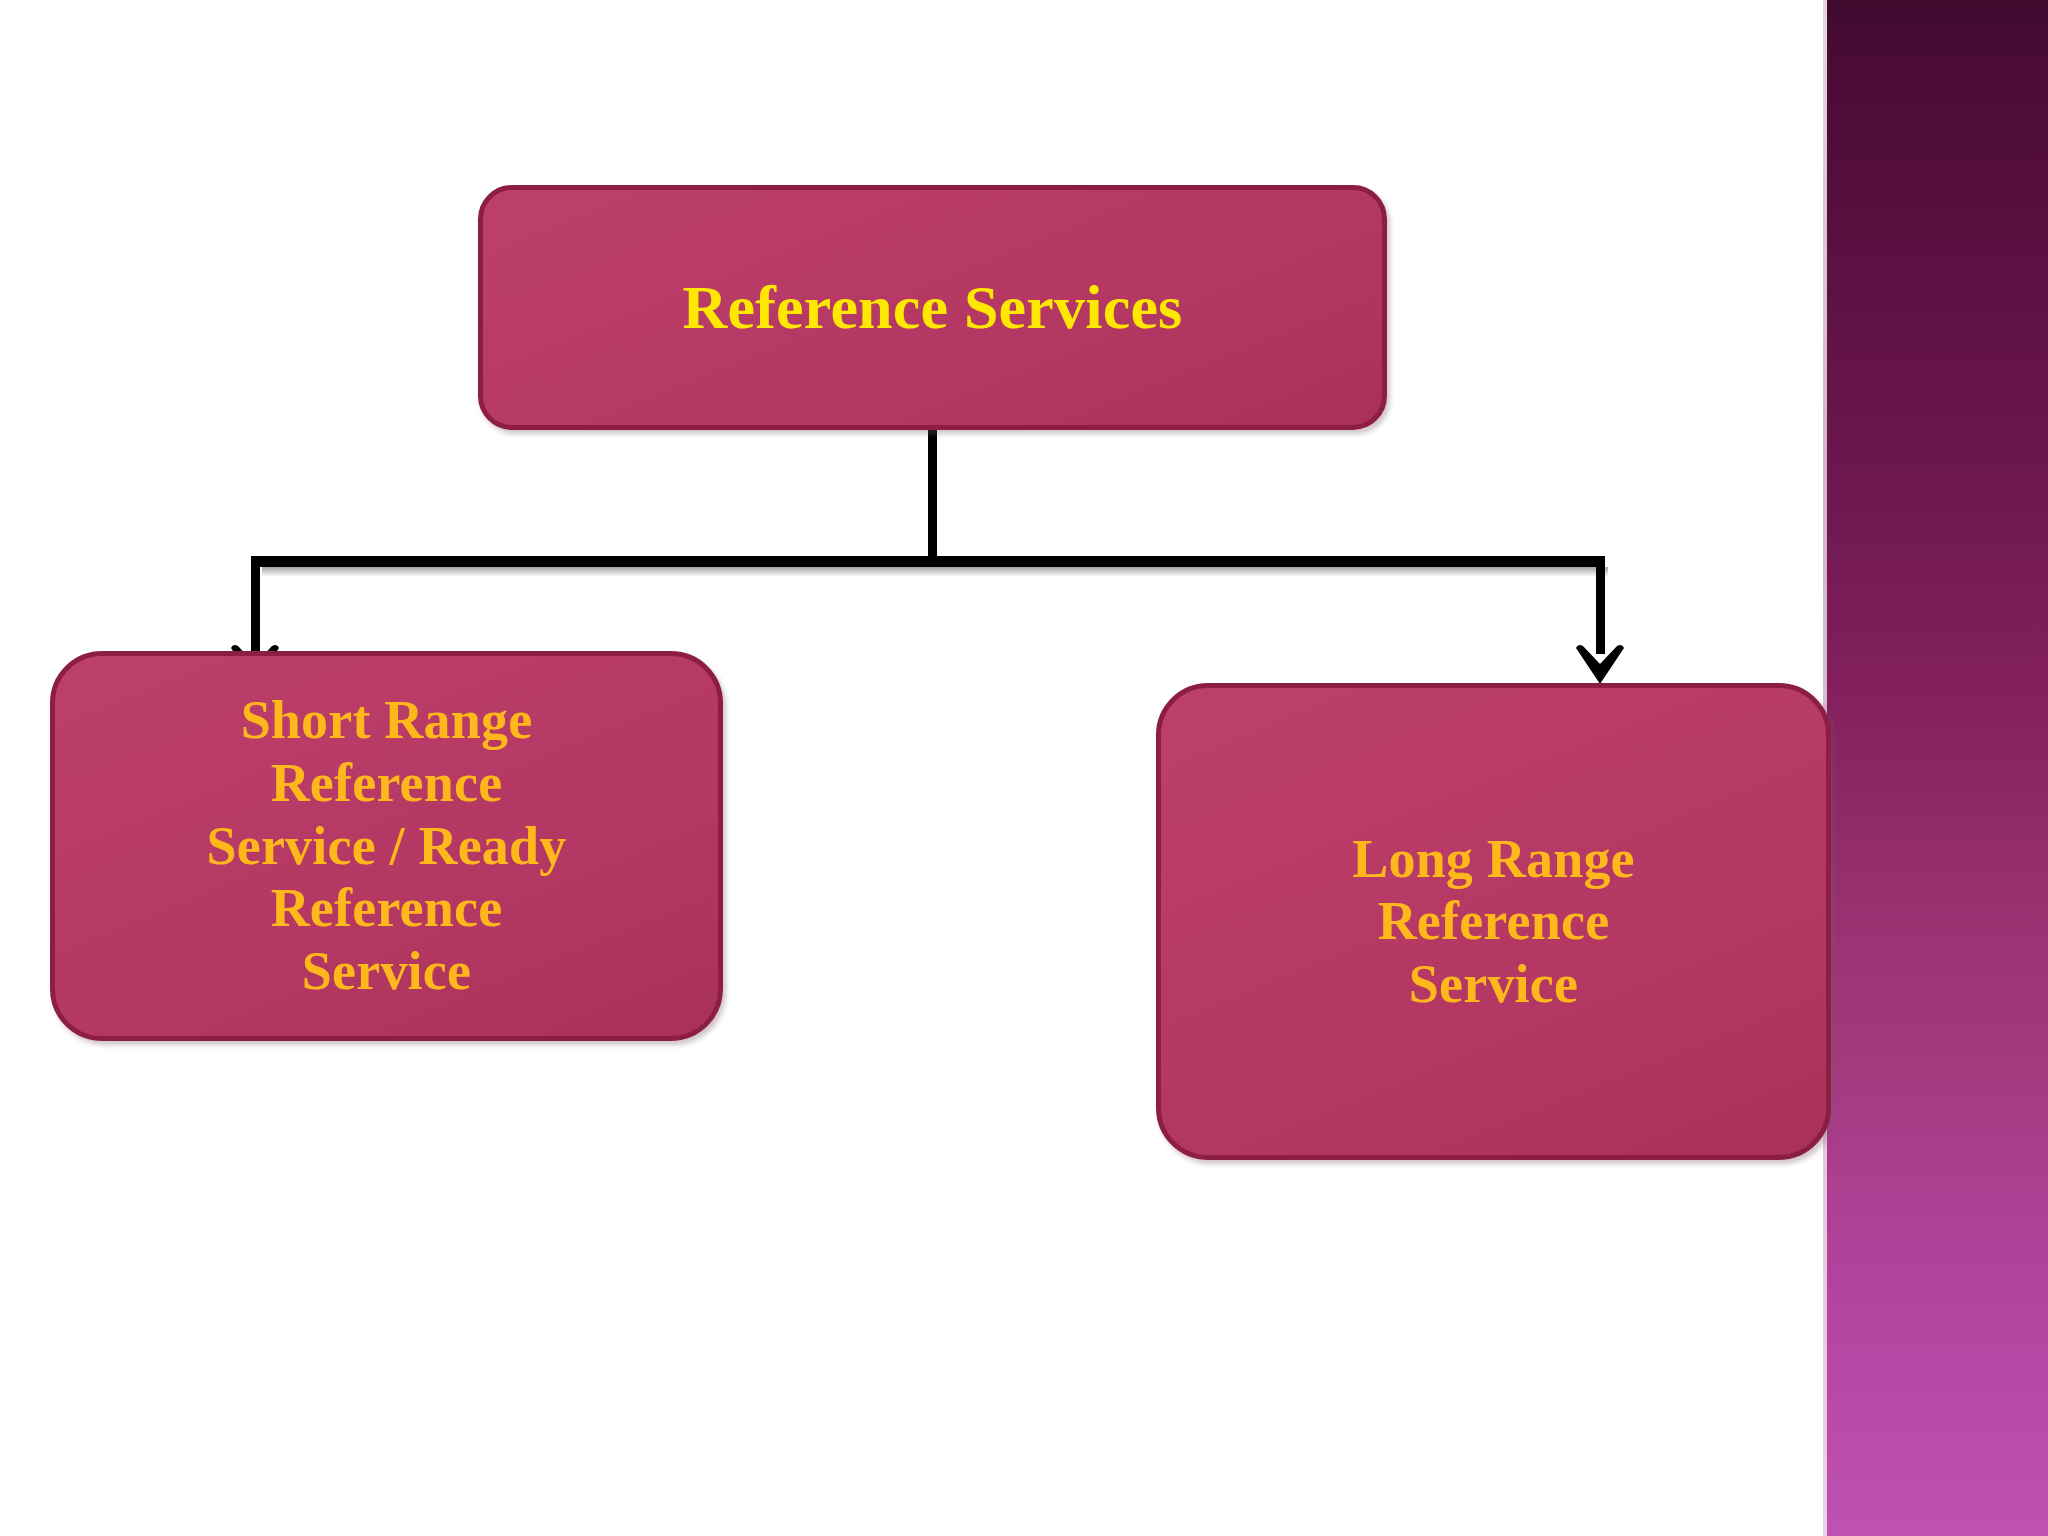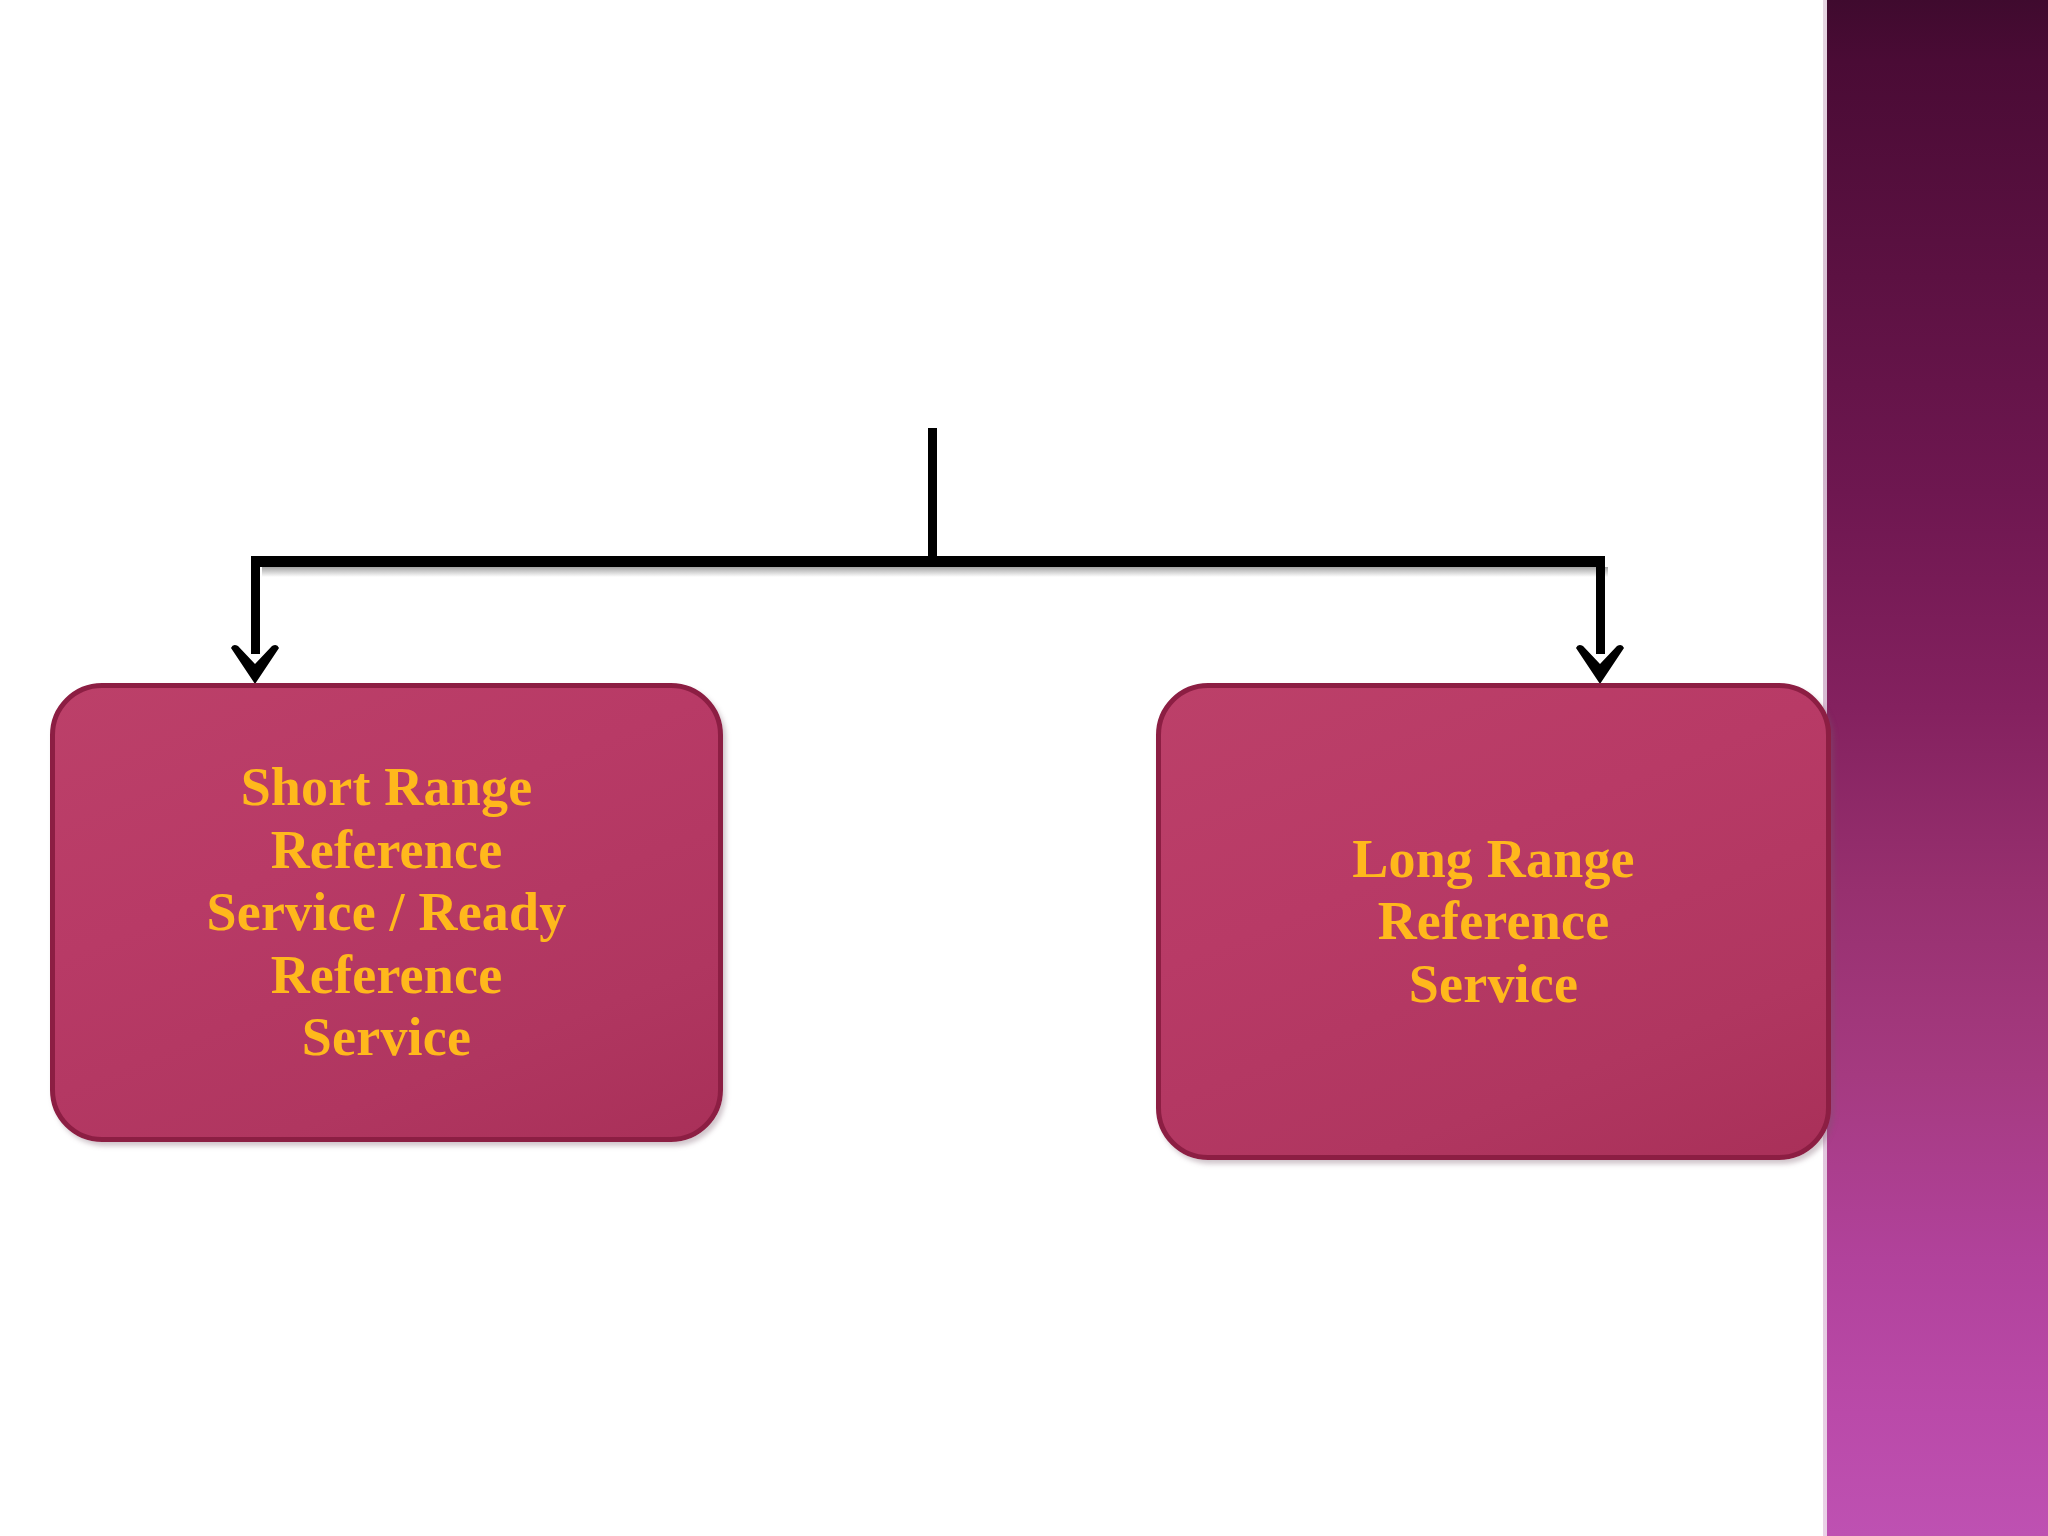--- a/index.html
+++ b/index.html
@@ -108,23 +108,23 @@
     height: 245px;
     border-radius: 34px;
   }
   #node-root .node-label {
     font-size: 62px;
     color: #ffe800;
   }
 
   #node-short {
     left: 50px;
-    top: 683px;
+    top: 651px;
     width: 673px;
-    height: 459px;
+    height: 390px;
     border-radius: 52px;
   }
   #node-short .node-label {
     font-size: 54px;
     color: #ffb81c;
     line-height: 1.16;
   }
 
   #node-long {
     left: 1140px;
@@ -157,20 +157,23 @@
   <div class="conn" id="drop-right"></div>
 
   <svg class="arrow-head" id="arrow-left" viewBox="0 0 52 52">
     <path d="M26 52 L2 16 Q4 11 9 14 L26 32 L43 14 Q48 11 50 16 Z" fill="#000000"></path>
   </svg>
 
   <svg class="arrow-head" id="arrow-right" viewBox="0 0 52 52">
     <path d="M26 52 L2 16 Q4 11 9 14 L26 32 L43 14 Q48 11 50 16 Z" fill="#000000"></path>
   </svg>
 
+  <div class="node" id="node-root">
+    <div class="node-label">Reference Services</div>
+  </div>
 
   <div class="node" id="node-short">
     <div class="node-label">Short Range
 Reference
 Service  / Ready
 Reference
 Service</div>
   </div>
 
   <div class="node" id="node-long">

